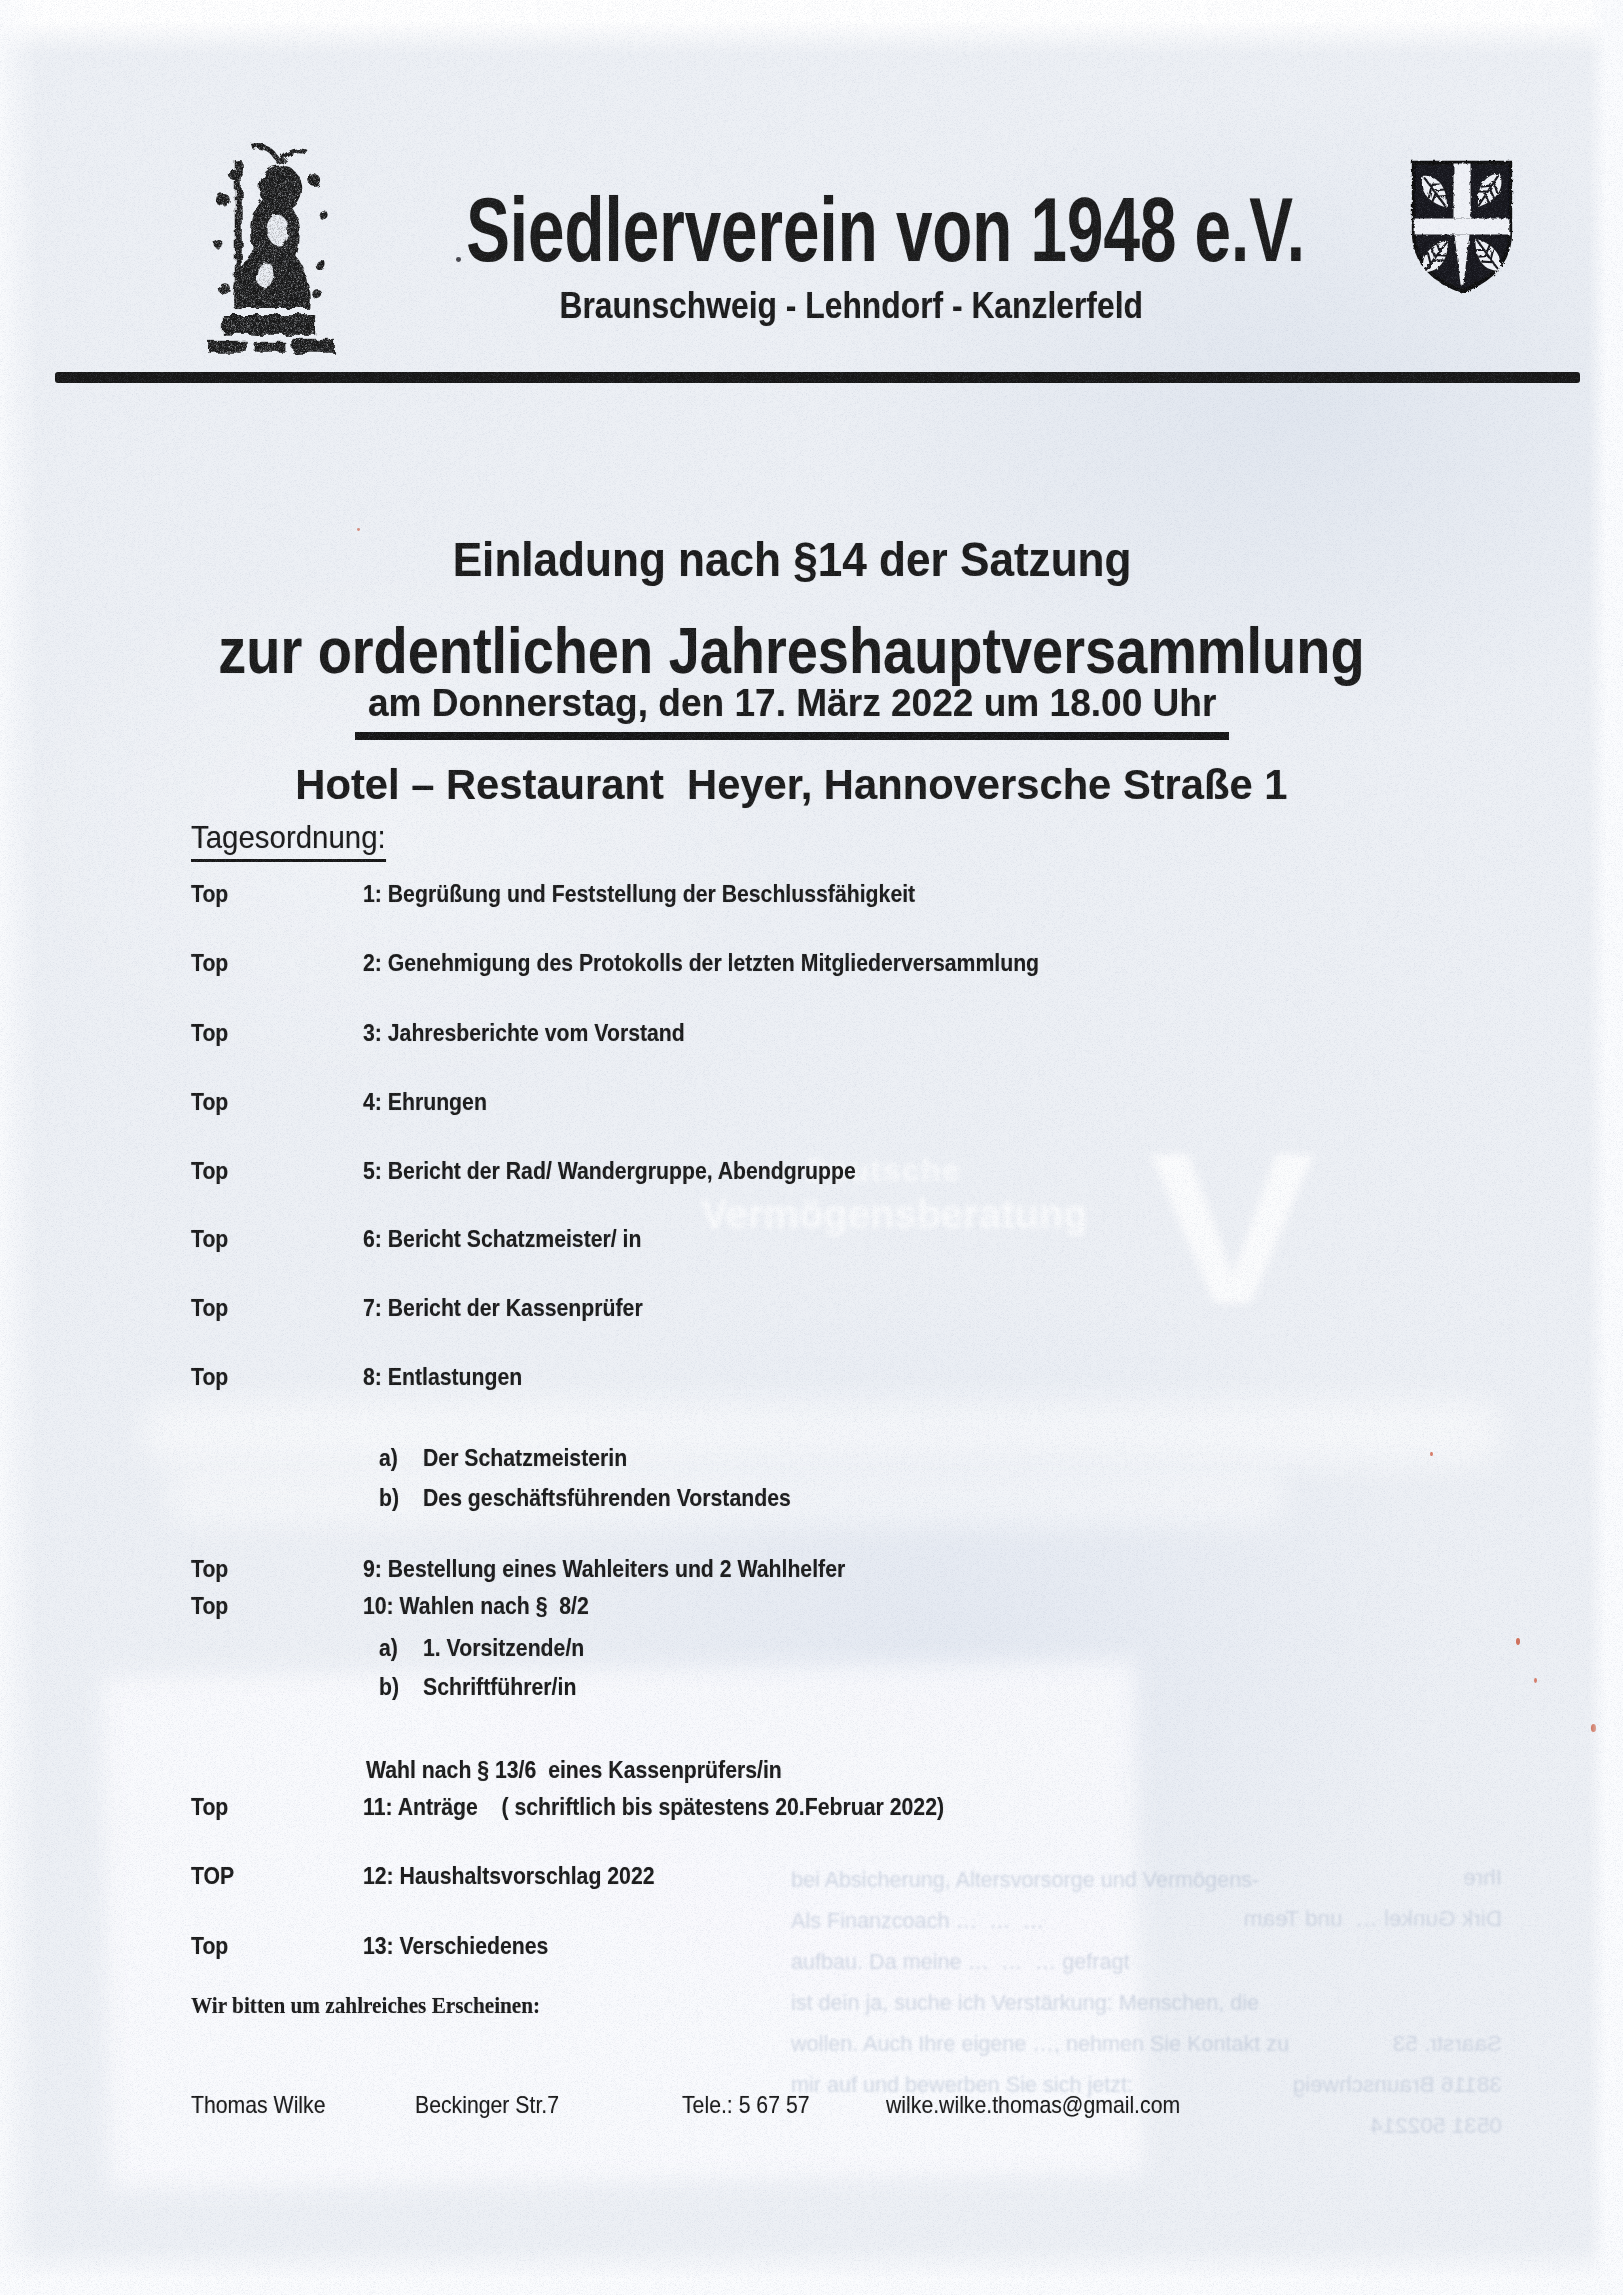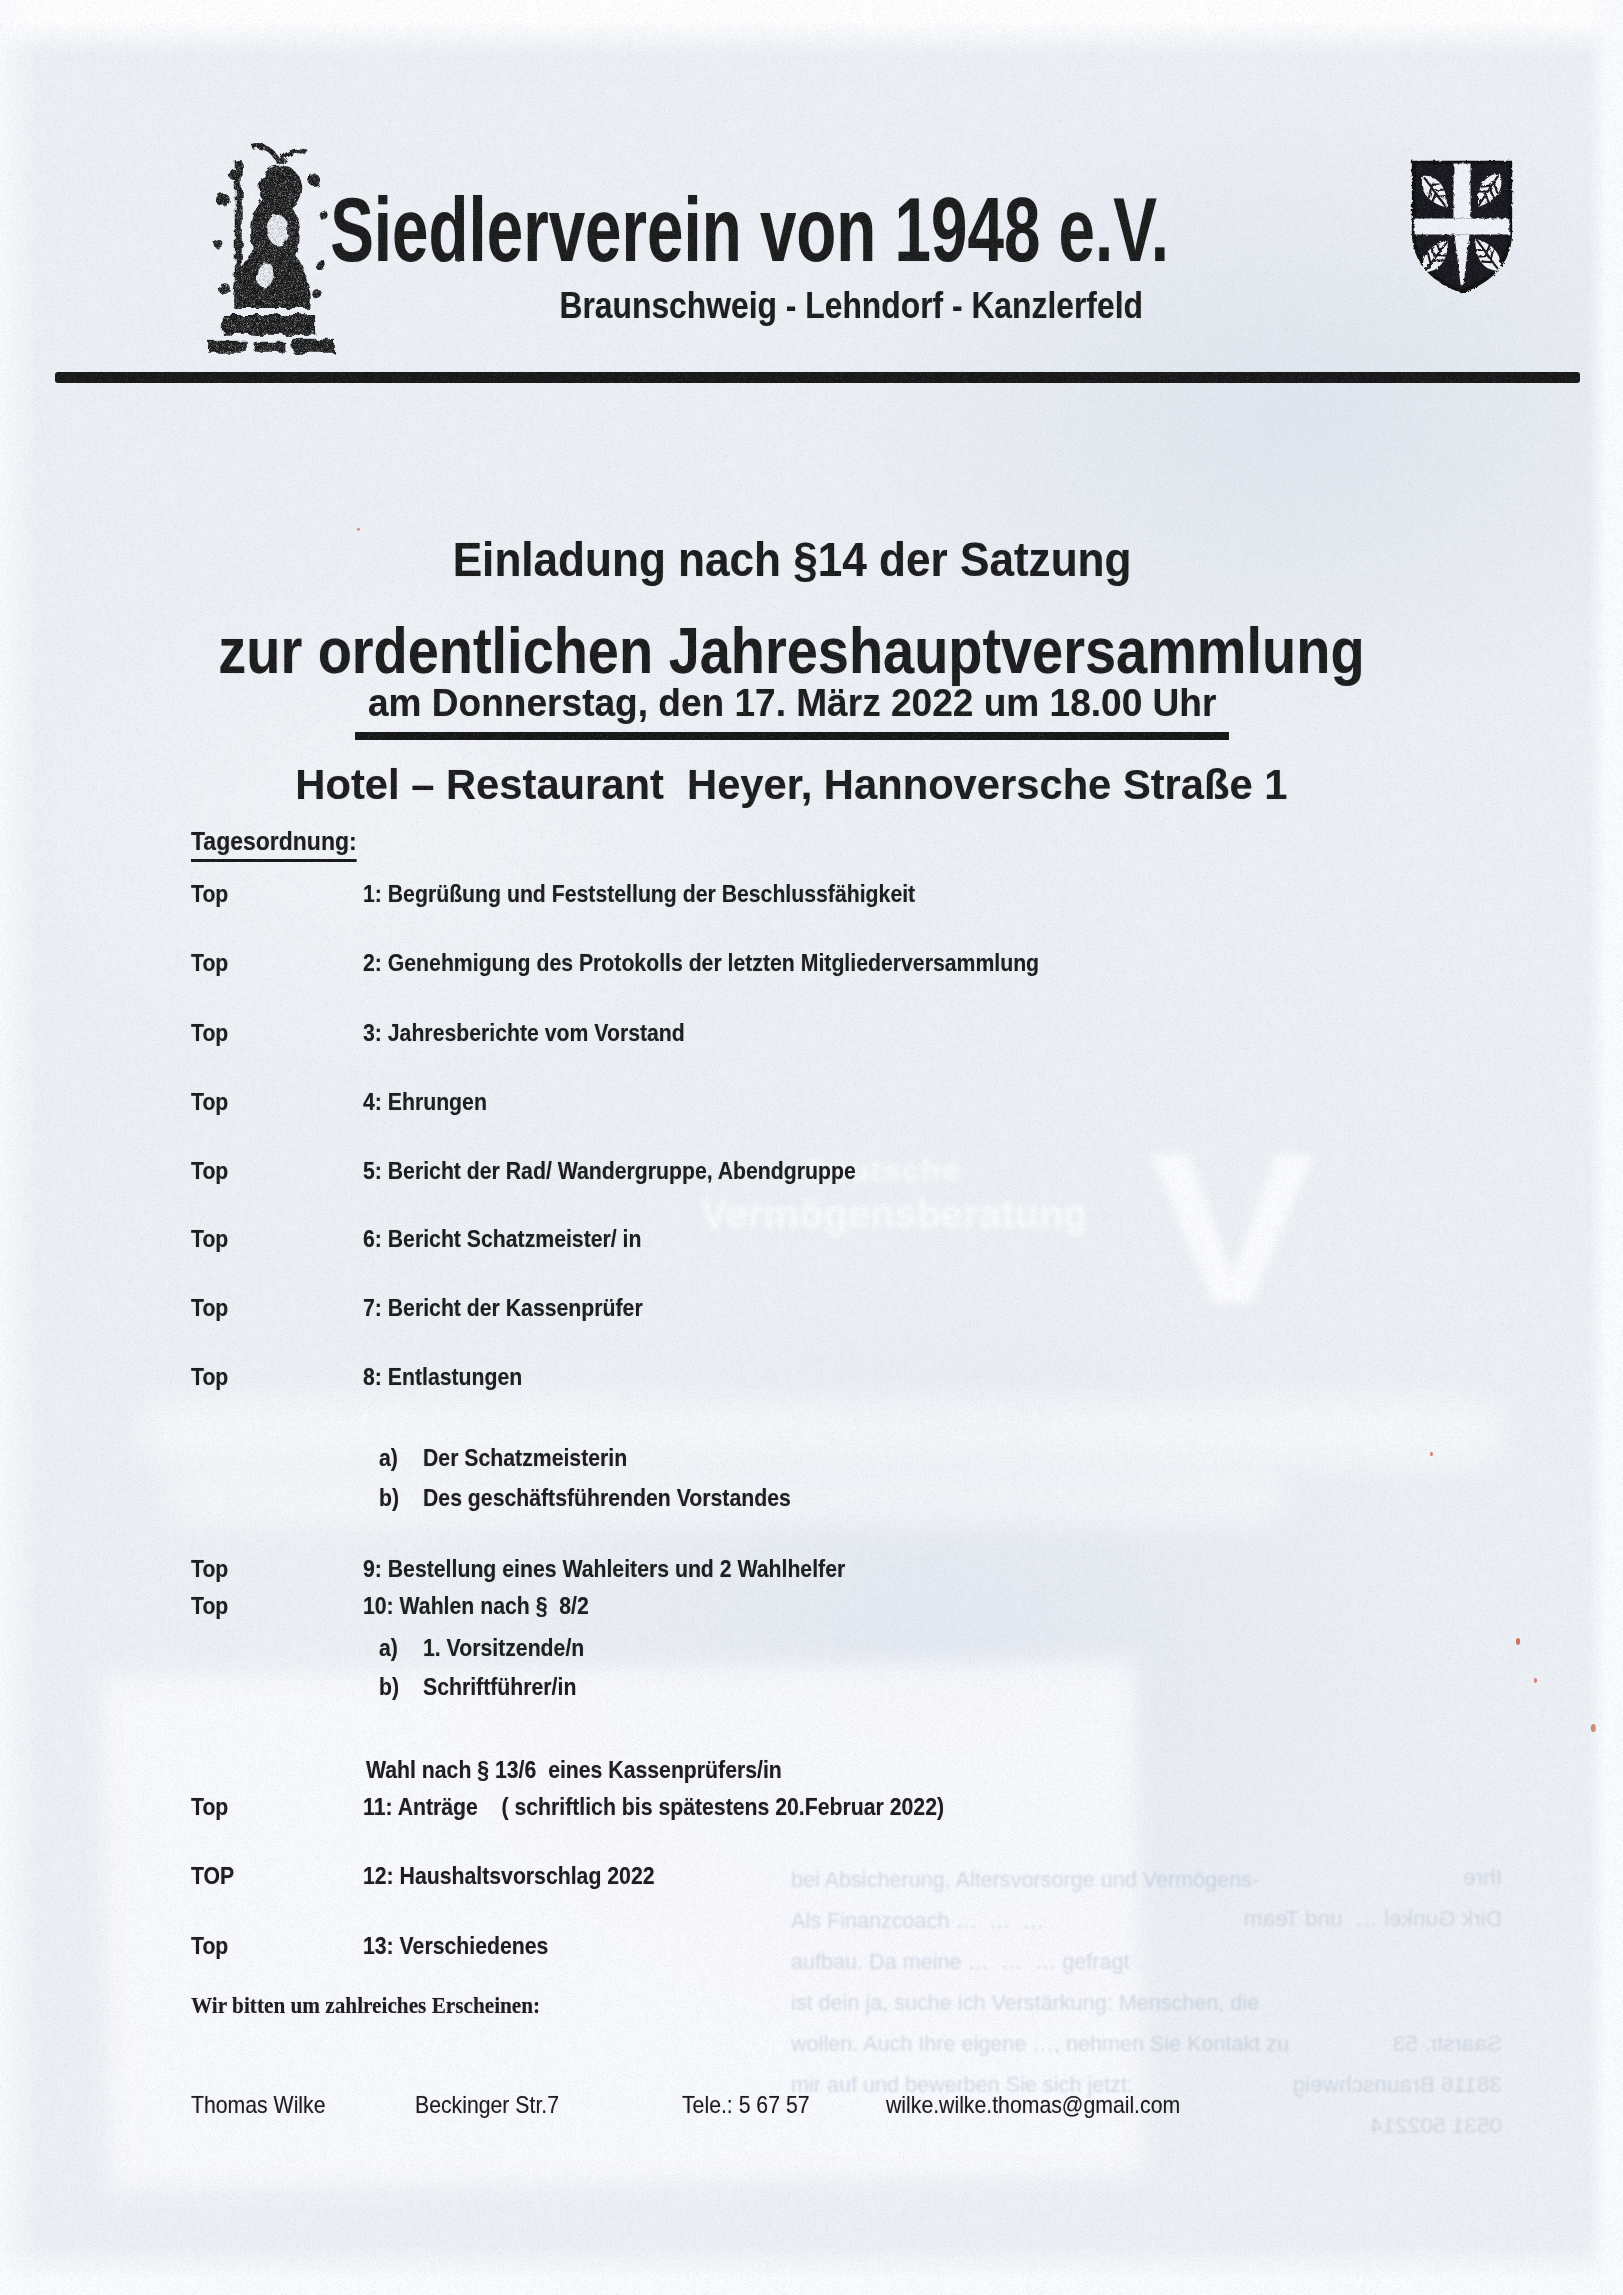--- a/index.html
+++ b/index.html
@@ -36,35 +36,35 @@
   .gbrand1{left:806px;top:1153px;font-size:31px;font-weight:bold;color:#ffffff;opacity:.75;filter:blur(2px);letter-spacing:2px;}
   .gbrand2{left:701px;top:1192px;font-size:40px;font-weight:bold;color:#ffffff;opacity:.75;filter:blur(2px);}
   .gpara{left:791px;top:1859px;width:515px;font-size:21.6px;line-height:41px;color:#9cabc4;opacity:.42;filter:blur(0.8px);white-space:pre;}
   .gcontact{left:1198px;top:1865px;width:304px;height:295px;color:#a3b0c8;opacity:.4;filter:blur(0.8px);
     transform:scaleX(-1);font-size:22.6px;white-space:pre;}
   .gcontact span{position:absolute;left:0;}
   .gc0{top:0;} .gc1{top:41px;} .gc2{top:166px;} .gc3{top:207px;} .gc4{top:248px;}
   
   .emblem-left{position:absolute;left:205px;top:140px;z-index:10;}
   .shield{position:absolute;left:1405px;top:156px;z-index:10;}
-  .title{position:absolute;left:167px;right:19.6px;top:178px;z-index:10;
+  .title{position:absolute;left:167px;right:19.6px;top:178px;text-align:center;z-index:10;
     font-size:91px;font-weight:bold;}
   .title .cond{transform:scaleX(.72);}
   .subtitle{position:absolute;left:177px;right:98px;top:285px;text-align:center;z-index:10;
     font-size:37px;font-weight:bold;}
   .subtitle .cond{transform:scaleX(.86);}
   .rule{position:absolute;left:55px;top:372px;width:1525px;height:10.8px;background:#161616;z-index:10;border-radius:2.9px;}
   
   .inv{position:absolute;left:19.6px;right:59px;text-align:center;font-weight:bold;z-index:10;}
   .inv1{top:531px;font-size:49px;} .inv1 .cond{transform:scaleX(.90);}
   .inv2{top:613px;font-size:65px;} .inv2 .cond{transform:scaleX(.86);}
   .inv3{top:681px;font-size:39px;} .inv3 .cond{transform:scaleX(.95);padding:0 13.7px 6.9px 13.7px;border-bottom:8.3px solid #141414;}
   .inv4{top:760px;font-size:43px;}  .inv4 .cond{transform:scaleX(.97);}
   
-  .agenda-heading{position:absolute;left:191px;top:819px;font-size:25px;font-weight:bold;z-index:10;margin-top:8px;}
+  .agenda-heading{position:absolute;left:191px;top:819px;font-size:32px;font-weight:normal;z-index:10;}
   .agenda-heading .cond{transform:scaleX(.92);transform-origin:0 50%;border-bottom:3.4px solid #161616;padding-bottom:2.5px;}
   .agenda{position:absolute;left:0;top:0;width:100%;height:100%;z-index:10;font-weight:bold;}
   .row{position:absolute;left:0;width:100%;font-size:23.6px;}
   .row .lab,.row .txt{position:absolute;white-space:pre;transform:scaleX(.9);transform-origin:0 50%;}
   .k-top .lab{left:191px;} .k-top .txt{left:363px;}
   .k-sub .lab{left:379px;} .k-sub .txt{left:423px;}
   .k-note .txt{left:366px;}
   .agenda .row:nth-child(1){top:881px}  .agenda .row:nth-child(2){top:950px}
   .agenda .row:nth-child(3){top:1020px}  .agenda .row:nth-child(4){top:1089px}
   .agenda .row:nth-child(5){top:1158px}  .agenda .row:nth-child(6){top:1226px}

